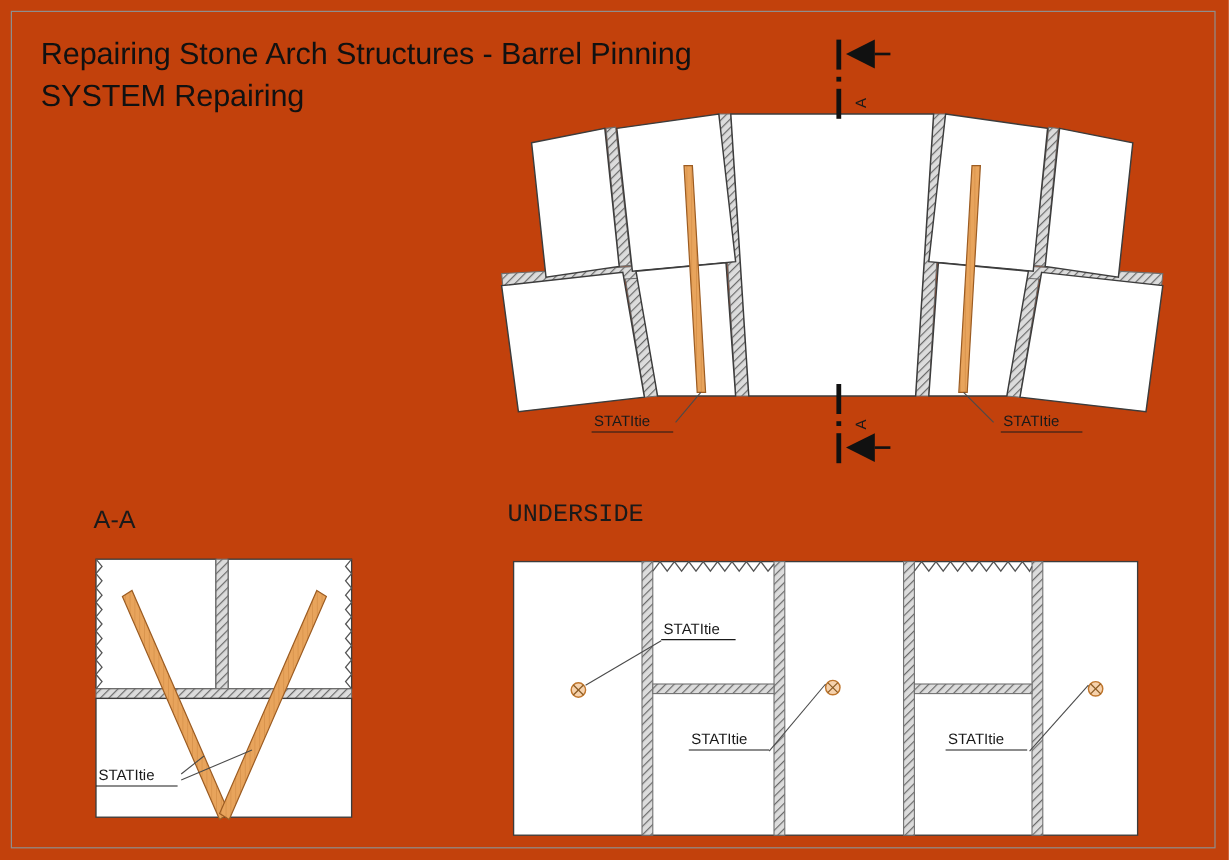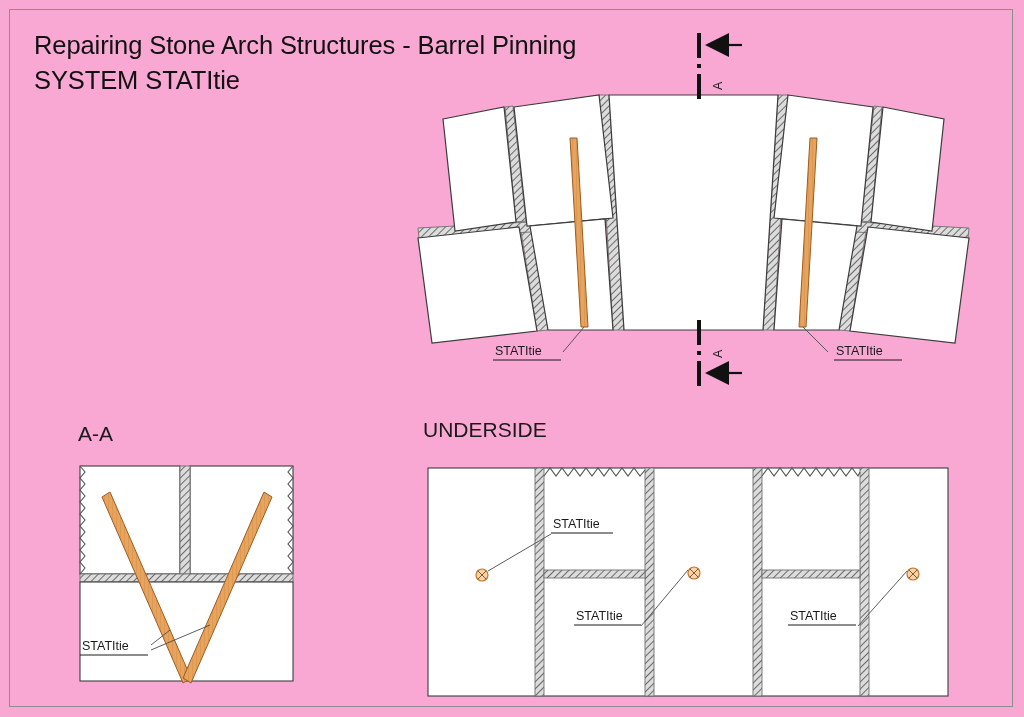--- a/index.html
+++ b/index.html
@@ -10,21 +10,21 @@
   body {
     width: 1024px;
     height: 717px;
     font-family: "Liberation Sans", sans-serif;
     overflow: hidden;
   }
   #page {
     position: relative;
     width: 1024px;
     height: 717px;
-    background: #f9a8d4;
+    background: #c2410c;
     box-sizing: border-box;
   }
   #page-border {
     position: absolute;
     left: 9px;
     top: 9px;
     width: 1004px;
     height: 698px;
     border: 1.5px solid #8e8e8e;
     box-sizing: border-box;
@@ -43,21 +43,21 @@
     white-space: nowrap;
     letter-spacing: -0.1px;
   }
   .view-heading {
     position: absolute;
     font-size: 21px;
     color: #1a1a1a;
     white-space: nowrap;
   }
   #heading-aa { left: 78px; top: 422px; }
-  #heading-underside { left: 423px; top: 418px; }
+  #heading-underside { left: 423px; top: 418px; font-family: Liberation Mono, monospace; }
   svg.layer {
     position: absolute;
     left: 0;
     top: 0;
     width: 1024px;
     height: 717px;
     overflow: visible;
   }
   .lbl {
     font-family: "Liberation Sans", sans-serif;
@@ -67,21 +67,21 @@
 </style>
 </head>
 <body>
 
 <div id="page">
 
   <div id="page-border"></div>
 
   <div id="title-block">
     <div class="title-line">Repairing Stone Arch Structures - Barrel Pinning</div>
-    <div class="title-line">SYSTEM STATItie</div>
+    <div class="title-line">SYSTEM Repairing</div>
   </div>
 
   <div class="view-heading" id="heading-aa">A-A</div>
   <div class="view-heading" id="heading-underside">UNDERSIDE</div>
 
   <svg class="layer" viewBox="0 0 1024 717">
     <defs>
       <pattern id="jointHatch" width="5" height="5" patternUnits="userSpaceOnUse" patternTransform="rotate(45)">
         <rect width="5" height="5" fill="#dcdcdc"></rect>
         <line x1="0" y1="0" x2="0" y2="5" stroke="#6a6a6a" stroke-width="2"></line>

